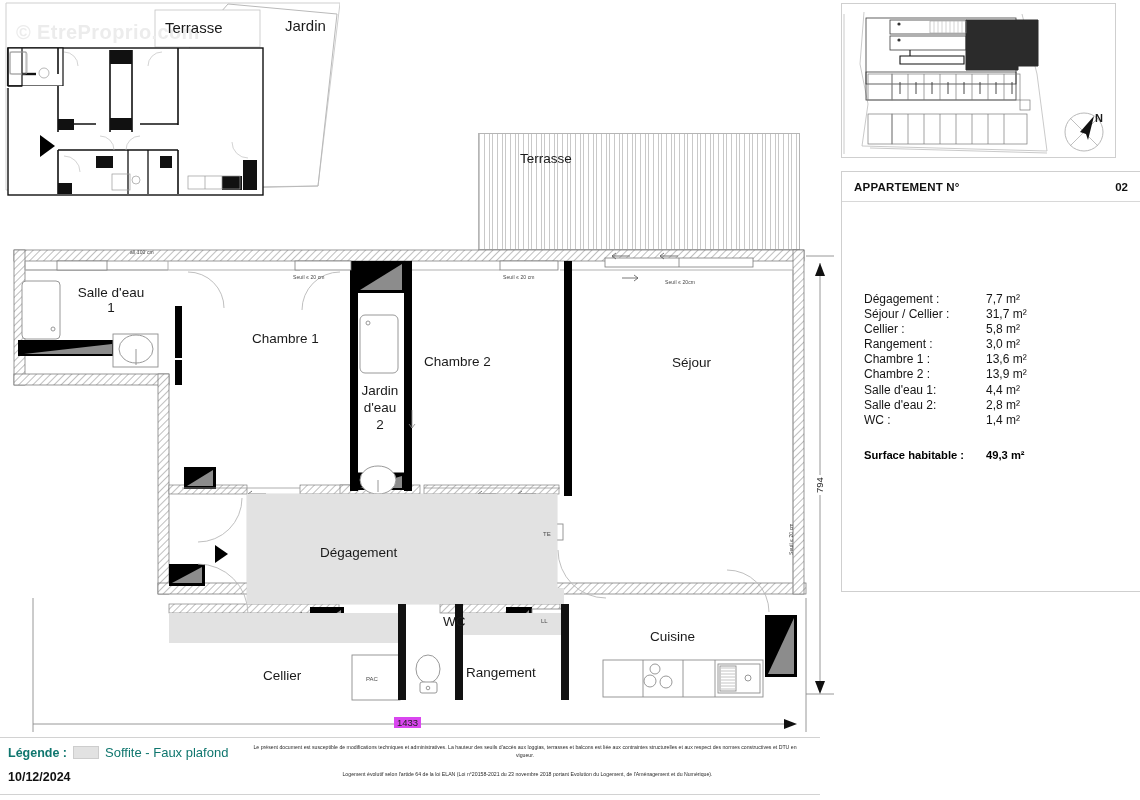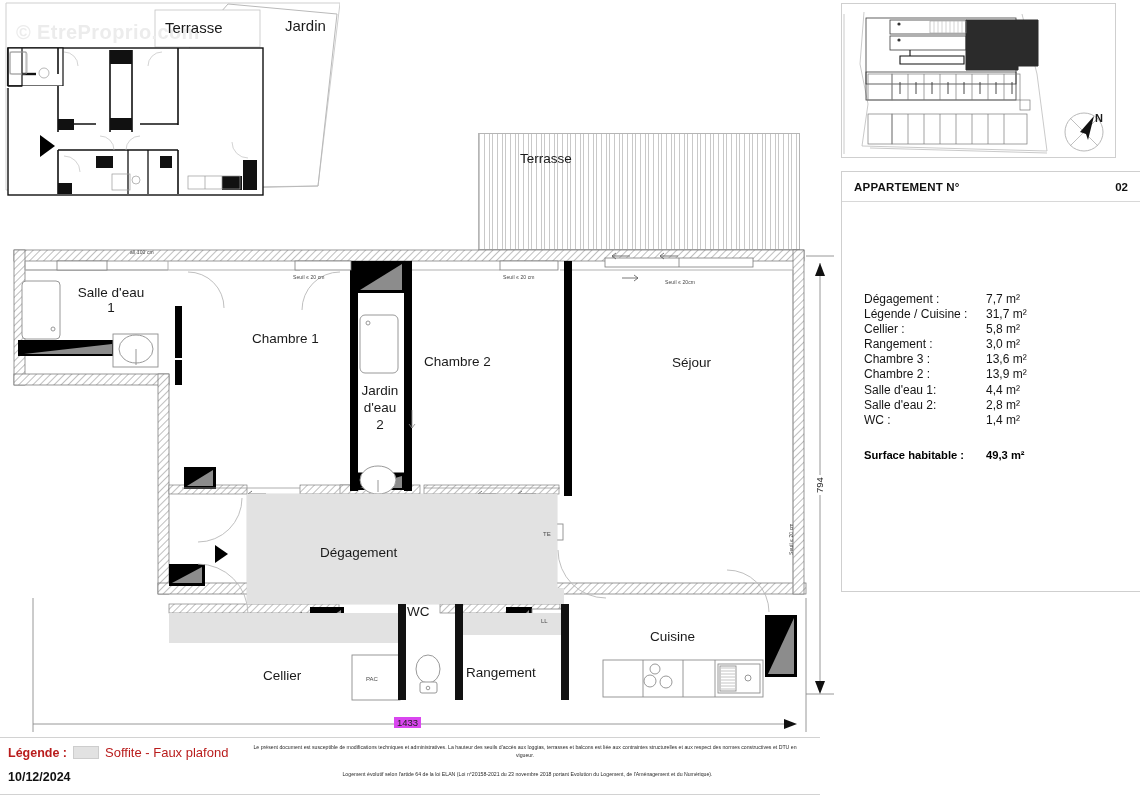--- a/index.html
+++ b/index.html
@@ -97,21 +97,21 @@
     overflow: hidden;
   }
 
   
   #footer {
     position: absolute;
     left: 0; top: 737px; width: 1140px; height: 63px;
   }
   #legendBox {
     position: absolute; left: 8px; top: 8px;
-    font-size: 12.5px; font-weight: bold; color: #b91c1c;
+    font-size: 12.5px; font-weight: bold; color: #0f766e;
     display: flex; align-items: center; gap: 6px;
   }
   #legendSwatch {
     display: inline-block; width: 26px; height: 13px;
     background: #e2e2e2; border: 0.6px solid #cdcdcd;
   }
   #legendText { font-weight: normal; font-size: 13px; }
   #dateText {
     position: absolute; left: 8px; top: 33px;
     font-size: 12.5px; font-weight: bold; color: #111;
@@ -327,33 +327,33 @@
       <span class="k">APPARTEMENT N°</span>
       <span class="v">02</span>
     </div>
 
     <div id="areaList">
       <div class="area-line">
         <span class="k">Dégagement :</span>
         <span class="v">7,7 m²</span>
       </div>
       <div class="area-line">
-        <span class="k">Légende / Cuisine :</span>
+        <span class="k">Séjour / Cellier :</span>
         <span class="v">31,7 m²</span>
       </div>
       <div class="area-line">
         <span class="k">Cellier :</span>
         <span class="v">5,8 m²</span>
       </div>
       <div class="area-line">
         <span class="k">Rangement :</span>
         <span class="v">3,0 m²</span>
       </div>
       <div class="area-line">
-        <span class="k">Chambre 3 :</span>
+        <span class="k">Chambre 1 :</span>
         <span class="v">13,6 m²</span>
       </div>
       <div class="area-line">
         <span class="k">Chambre 2 :</span>
         <span class="v">13,9 m²</span>
       </div>
       <div class="area-line">
         <span class="k">Salle d'eau 1:</span>
         <span class="v">4,4 m²</span>
       </div>
@@ -629,21 +629,21 @@
       <span>d'eau</span><br>
       <span>2</span>
     </div>
 
     <div class="room-label" style="left:672px;top:235px;">Séjour</div>
 
     <div class="room-label" style="left:320px;top:425px;">Dégagement</div>
 
     <div class="room-label" style="left:263px;top:548px;">Cellier</div>
 
-    <div class="room-label" style="left:407px;top:484px;">WC</div>
+    <div class="room-label" style="left:407px;top:494px;padding-left:36px;">WC</div>
 
     <div class="room-label" style="left:466px;top:545px;">Rangement</div>
 
     <div class="room-label" style="left:650px;top:509px;">Cuisine</div>
 
     <div class="room-label xs" style="left:366px;top:552px;">PAC</div>
     <div class="room-label xs" style="left:541px;top:494px;">LL</div>
     <div class="room-label xs" style="left:543px;top:407px;">TE</div>
 
     <div class="txt tiny" style="left:130px;top:129px;">all 100 cm</div>

